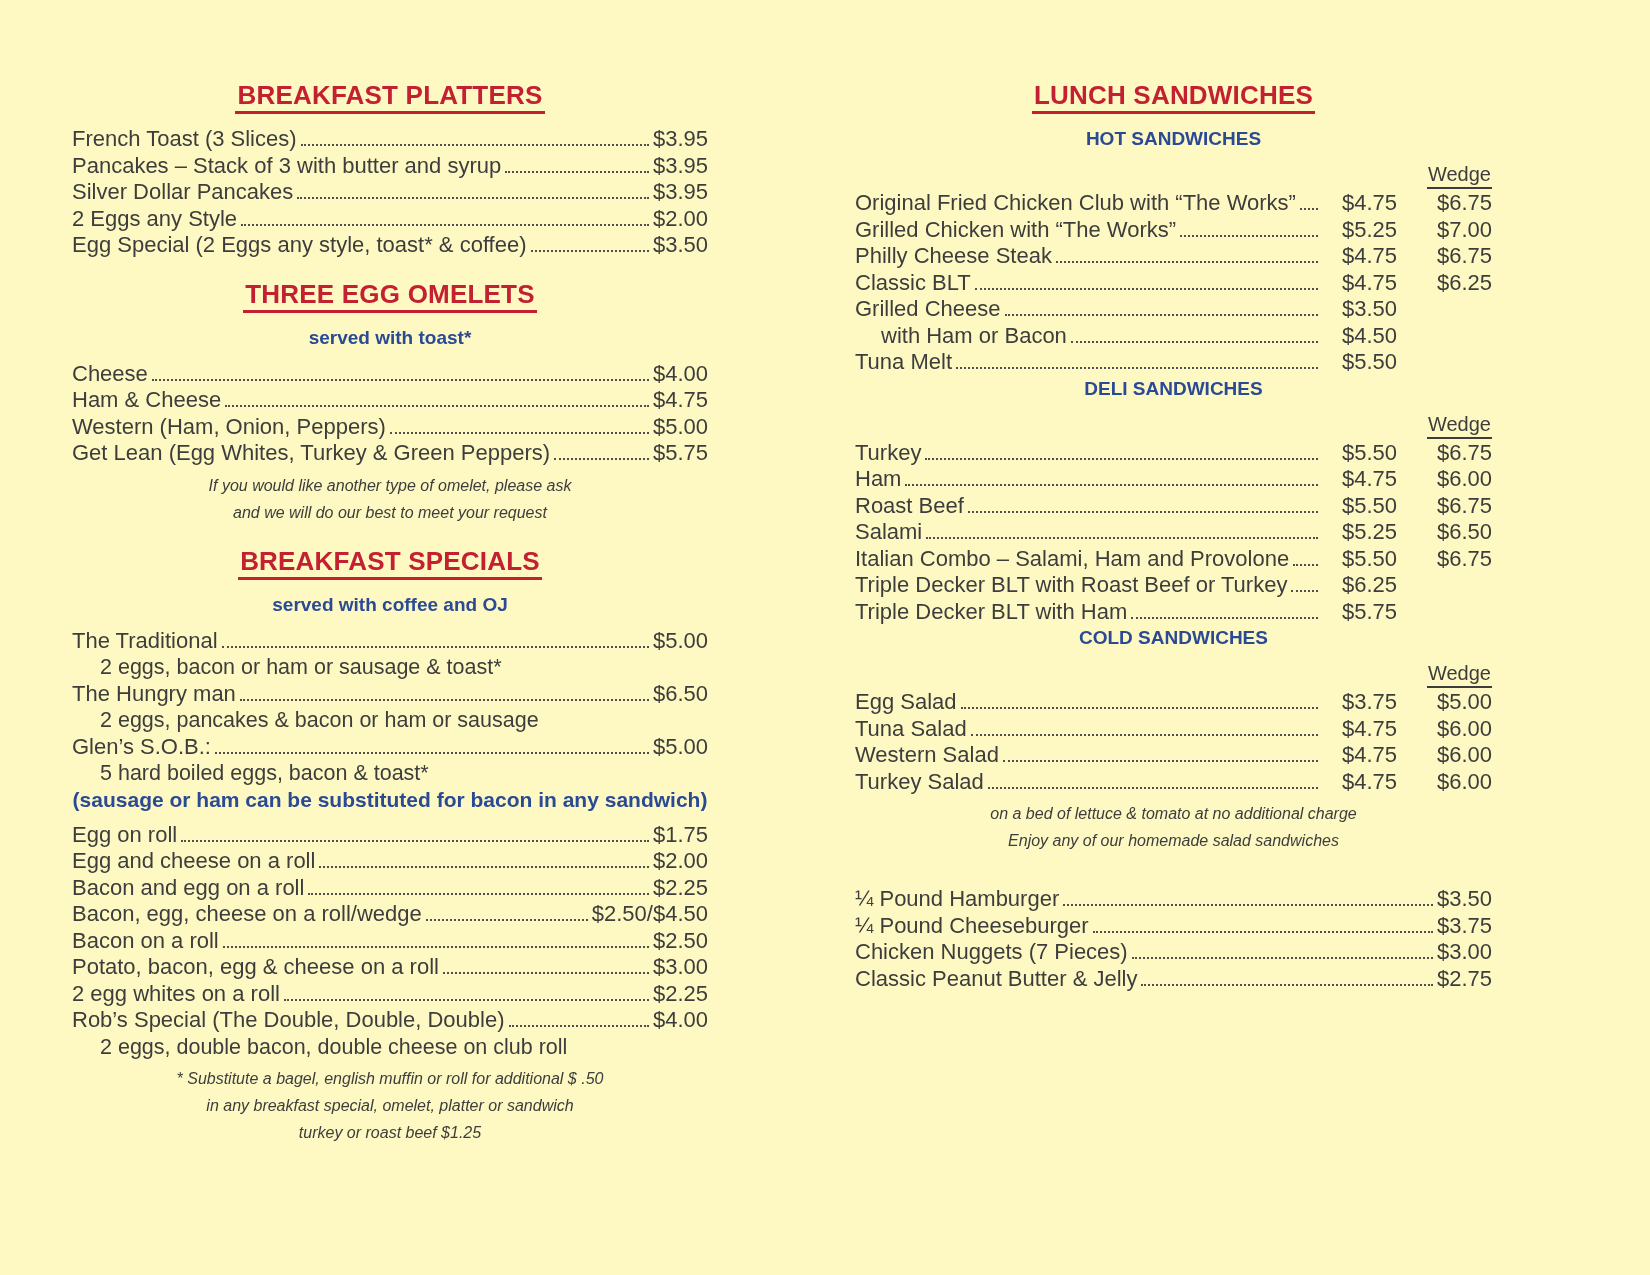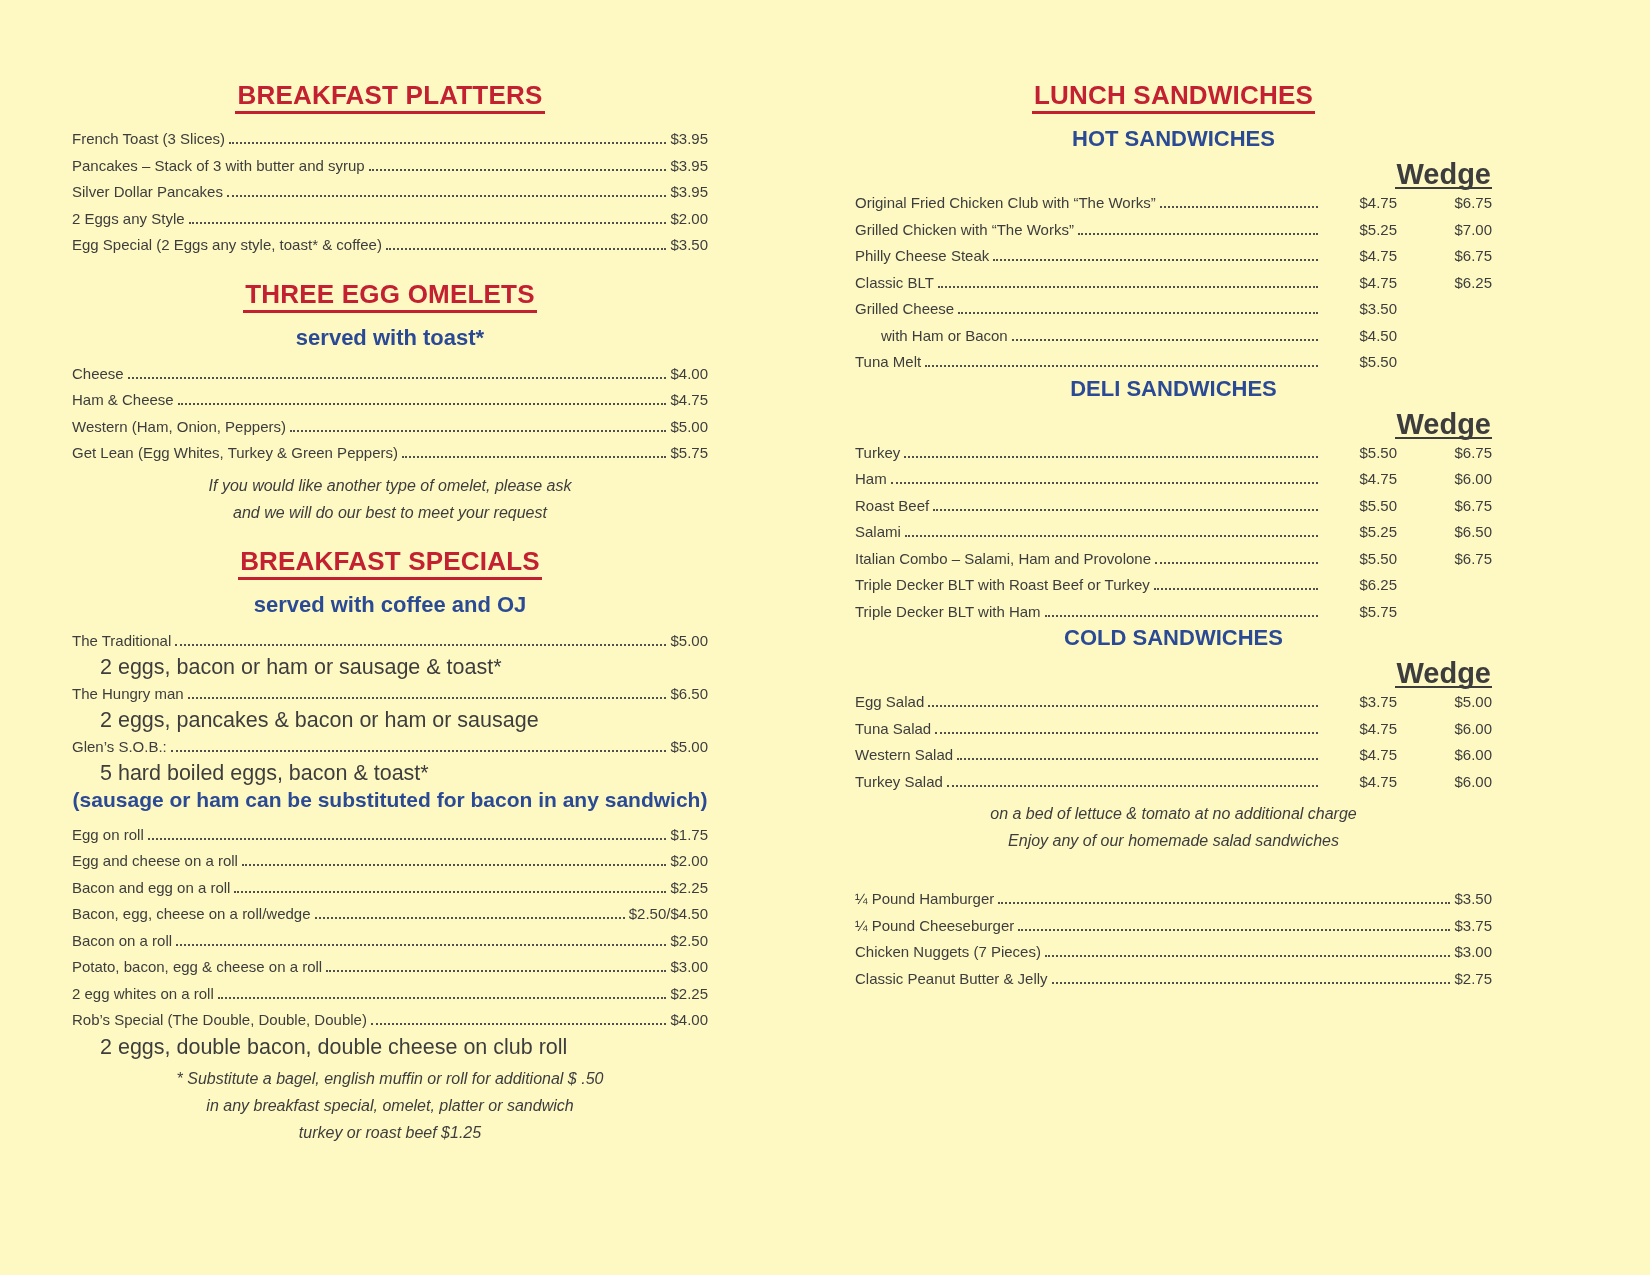--- a/index.html
+++ b/index.html
@@ -13,34 +13,34 @@
   .col { position:absolute; top:80px; }
   .col-left  { left:72px;  width:636px; }
   .col-right { left:855px; width:637px; }
 
   .heading { text-align:center; font-weight:bold; font-size:26px; line-height:30px;
              color:var(--red,#c32032); margin:20px 0 12px; letter-spacing:.2px; }
   .heading:first-child { margin-top:0; }
   .heading span { display:inline-block; border-bottom:3px solid currentColor; padding:0 2px 1px; }
 
   .subheading { text-align:center; font-weight:bold; color:var(--blue,#2b4a96); margin:0 0 10px; }
-  .subheading.large { font-size:22px; line-height:26px; }
+  .subheading.large { font-size:19px; line-height:26px; }
   .subheading.small { font-size:21px;  line-height:25px; }
 
   .item-list { margin:0; }
-  .row { display:flex; align-items:baseline; font-size:15px; line-height:26.5px; white-space:nowrap;justify-content:flex-end; }
+  .row { display:flex; align-items:baseline; font-size:22px; line-height:26.5px; white-space:nowrap;justify-content:flex-end; }
   .row.indent { padding-left:26px; }
   .row .label { flex:0 0 auto; }
   .row .leader { flex:1 1 auto; min-width:10px; border-bottom:2px dotted #4f4f4f; margin:0 4px 4px 4px; }
   .row .price { flex:0 0 auto; }
   .row .price.fixed { width:75px; text-align:right; }
   .row .p2 { width:95px; text-align:right; }
   .desc { font-size:21.5px; line-height:26.5px; padding-left:28px; white-space:nowrap; }
 
-  .wedge-row { display:flex; justify-content:flex-end; font-size:29px; line-height:25px; margin-bottom:1px;font-weight:bold; }
+  .wedge-row { display:flex; justify-content:flex-end; font-size:20px; line-height:25px; margin-bottom:1px; }
   .wedge-label { display:inline-block; border-bottom:2px solid var(--body,#3d3d3d); padding:0 1px 0 1px; }
 
   .note { text-align:center; font-style:italic; font-size:16px; line-height:27px; margin:5px 0 6px; }
   .spacer { height:26px; }
 </style>
 </head>
 <body style="--red: #c32032; --blue: #2b4a96; --body: #3d3d3d;">
 
 <div class="page">
   <div class="col col-left">

